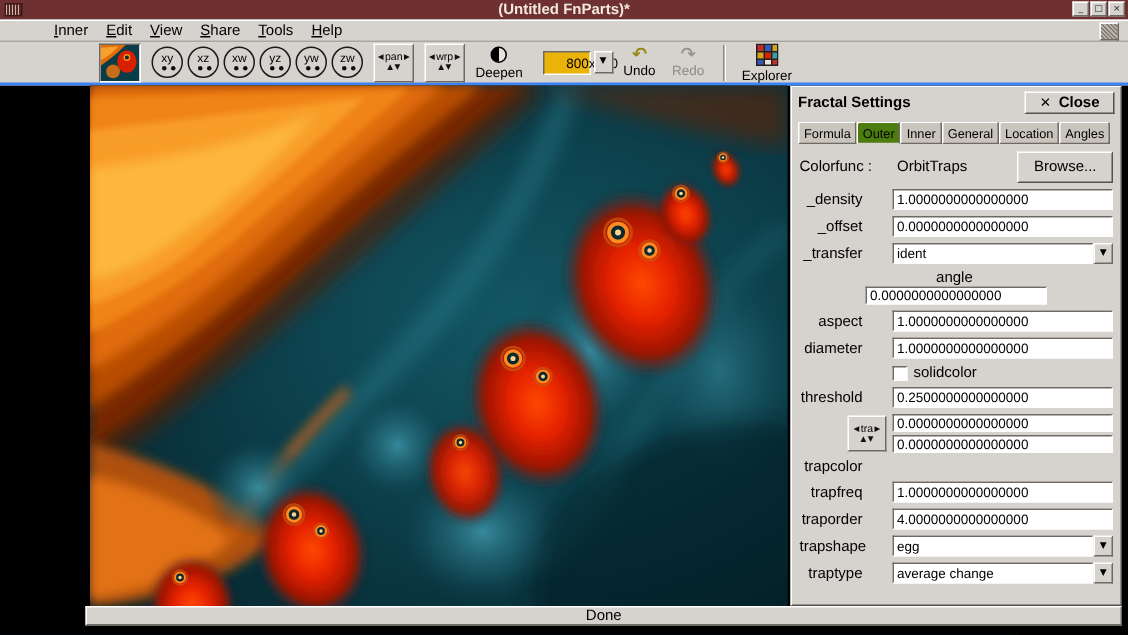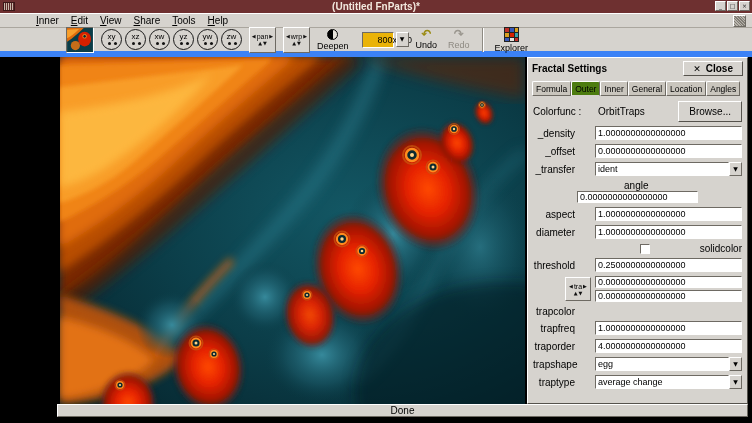--- a/index.html
+++ b/index.html
@@ -23,21 +23,21 @@
              border-top:1px solid #fff; border-bottom:1px solid #aaa69e;
              display:flex; align-items:center; padding-left:30px; }
   .menu-item { font-size:10px; color:#000; padding:0 6px; display:inline-block; cursor:default; }
   .menu-item::first-letter { text-decoration:underline; }
   .menu-extra-icon { position:absolute; right:6px; top:1px; width:13px; height:12px;
                      border:1px solid; border-color:#fff #6e6a63 #6e6a63 #fff;
                      background:repeating-linear-gradient(45deg,#b8b4ac 0 1px,#817d75 1px 2px); }
 
   
   .toolbar { position:absolute; left:0; top:28px; width:752px; height:29px; background:#d6d3ce;
-             border-bottom:6px solid #3b82f6; display:flex; align-items:center;
+             border-bottom:2px solid #3b82f6; display:flex; align-items:center;
              padding-left:66px; gap:3px; }
   .thumb { width:28px; height:26px; border:1px solid; border-color:#6e6a63 #fff #fff #6e6a63;
            margin-right:4px; overflow:hidden; }
   .thumb svg { display:block; width:100%; height:100%; }
   .axis-btn { position:relative; width:21px; height:21px; border-radius:50%;
               border:1px solid #1a1a1a; background:#d6d3ce; flex:none; cursor:default; }
   .axis-label { position:absolute; top:2px; left:0; right:0; text-align:center; font-size:8px; }
   .axis-dots { position:absolute; bottom:4px; left:6px; width:3px; height:3px; border-radius:50%;
                background:#111; box-shadow:6px 0 0 #111; }
   .nudge { width:27px; height:26px; border:1px solid; border-color:#fff #6e6a63 #6e6a63 #fff;
@@ -77,21 +77,21 @@
   .panel-title { font-size:10px; font-weight:bold; }
   .close-btn { display:flex; align-items:center; gap:5px; font-size:10px; font-weight:bold;
                padding:1px 9px; background:#d6d3ce; border:1px solid;
                border-color:#fff #55524c #55524c #fff; font-family:inherit; cursor:default; }
   .close-x { font-family:"DejaVu Sans",sans-serif; font-size:9px; }
   .tabs { display:flex; margin-bottom:5px; }
   .tab { font-size:8.5px; padding:2px 3px 1px; border:1px solid;
          border-color:#fff #6e6a63 #6e6a63 #fff; background:#c9c5bd;
          border-radius:2px 2px 0 0; white-space:nowrap; cursor:default; }
   .tab.active { background:#4d7c0f; border-bottom-color:#d6d3ce;text-align:center; }
-  .prow { display:flex; align-items:center; margin:0 1px 4px 1px;justify-content:space-between; }
+  .prow { display:flex; align-items:center; margin:0 1px 4px 1px; }
   .plabel { width:62px; text-align:right; font-size:10px; padding-right:20px; white-space:nowrap; flex:none; }
   .val-input { flex:1; height:14px; border:1px solid; border-color:#6e6a63 #fff #fff #6e6a63;
                font-size:9px; font-family:"Liberation Sans",sans-serif; padding:0 0 0 2px;
                min-width:0; background:#fff; }
   .combo { flex:1; display:flex; height:14px; min-width:0; }
   .combo-value { flex:1; border:1px solid; border-color:#6e6a63 #fff #fff #6e6a63; background:#fff;
                  font-size:9px; line-height:12px; padding-left:2px; min-width:0; white-space:nowrap;
                  overflow:hidden; }
   .combo-arrow { width:13px; background:#d6d3ce; border:1px solid;
                  border-color:#fff #6e6a63 #6e6a63 #fff; font-size:6px; text-align:center;

